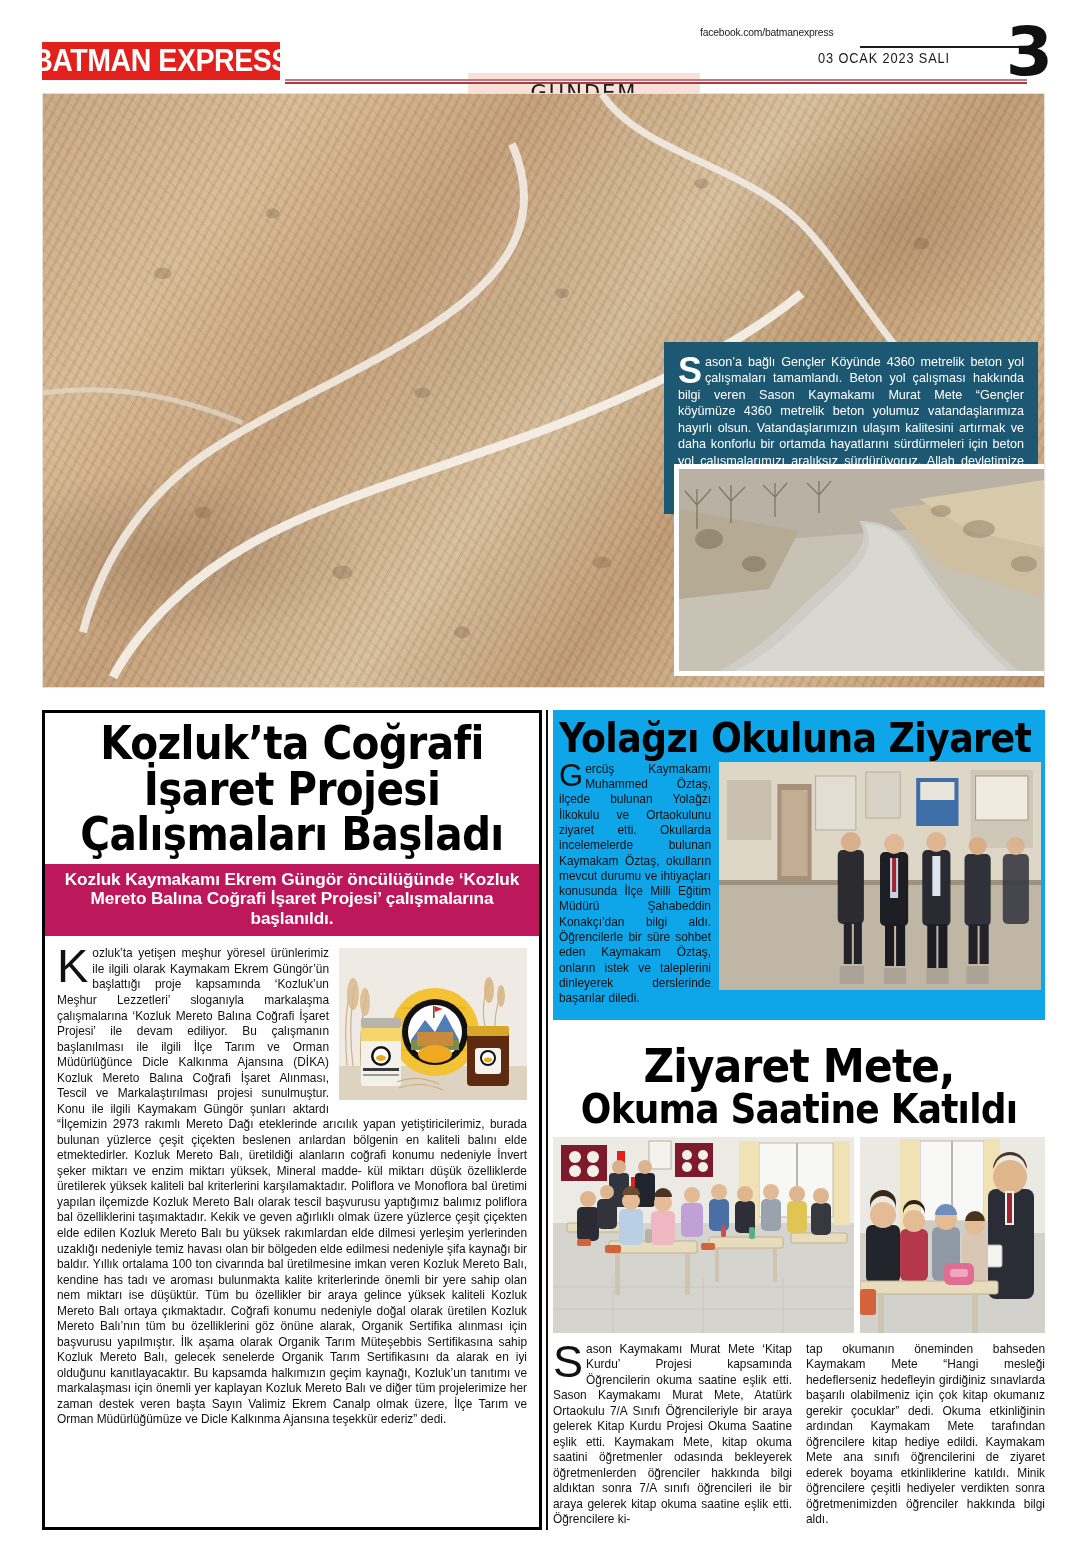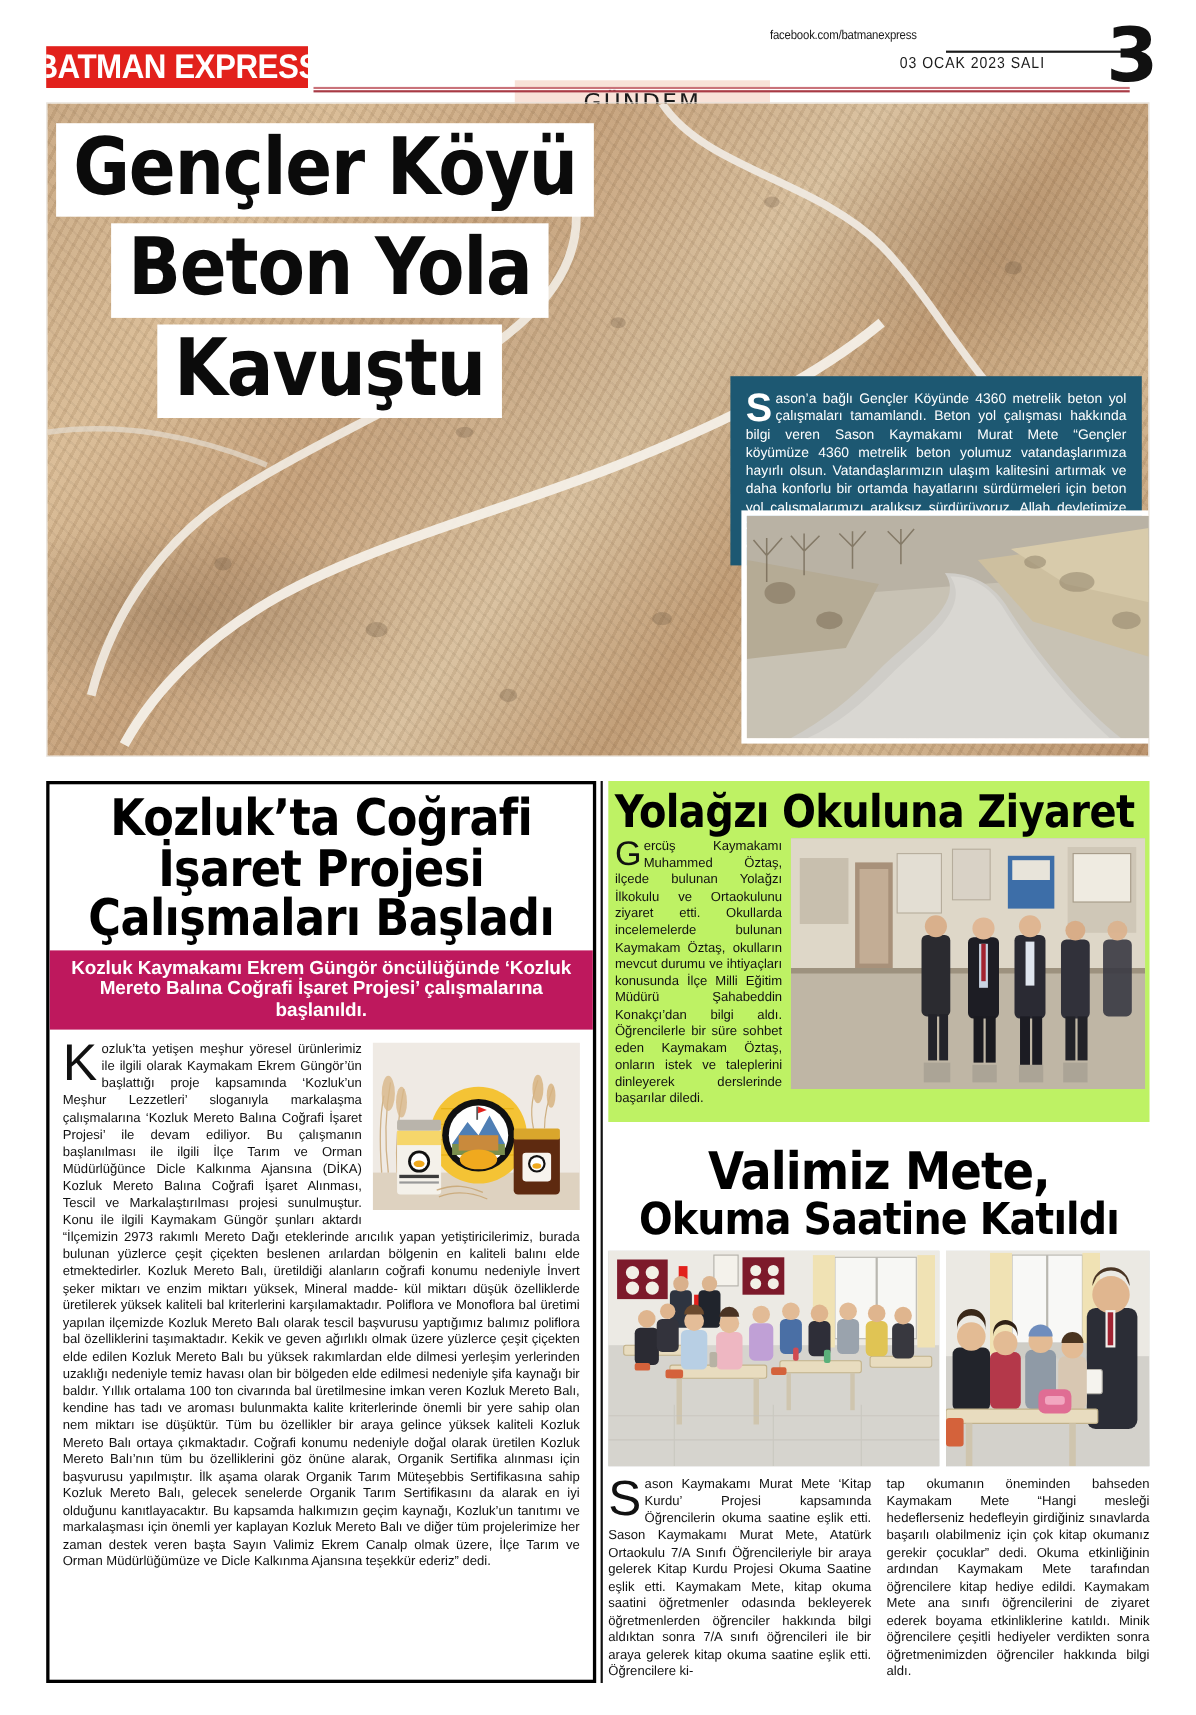--- a/index.html
+++ b/index.html
@@ -199,21 +199,21 @@
   .kozluk-body .dropcap {
     float: left; font-size: 47px; line-height: 0.78; font-weight: normal;
     padding: 2px 4px 0 0;
     font-family: "Liberation Sans", sans-serif;
   }
 
   
   .yolagzi {
     position: absolute; left: 553px; top: 710px;
     width: 492px; height: 310px;
-    background: #bef264;
+    background: #0ea5e9;
     overflow: hidden;
   }
   .yol-head {
     font-family: "Liberation Sans Narrow","DejaVu Sans Condensed","Liberation Sans", sans-serif;
     font-weight: bold;
     font-size: 41px;
     line-height: 1.02;
     letter-spacing: -0.6px;
     color: #000;
     padding: 8px 6px 2px 6px;
@@ -297,25 +297,20 @@
         <ellipse cx="420" cy="540" rx="8" ry="6"></ellipse>
       <ellipse cx="560" cy="470" rx="9" ry="6"></ellipse>
         <ellipse cx="660" cy="90" rx="7" ry="5"></ellipse>
       <ellipse cx="880" cy="150" rx="8" ry="6"></ellipse>
         <ellipse cx="160" cy="420" rx="8" ry="6"></ellipse>
       <ellipse cx="520" cy="200" rx="7" ry="5"></ellipse>
         <ellipse cx="380" cy="300" rx="8" ry="5"></ellipse>
     </g>
   </svg>
 
-  <div class="hl-wrap">
-    <div class="hl l1">Gençler Köyü</div>
-    <div class="hl l2">Beton Yola</div>
-    <div class="hl l3">Kavuştu</div>
-  </div>
 
   <div class="lead-quote">
     <span class="dropcap">S</span><span>ason’a bağlı Gençler Köyünde 4360 metrelik beton yol çalışmaları tamamlandı. Beton yol çalışması hakkında bilgi veren Sason Kaymakamı Murat Mete “Gençler köyümüze 4360 metrelik beton yolumuz vatandaşlarımıza hayırlı olsun. Vatandaşlarımızın ulaşım kalitesini artırmak ve daha konforlu bir ortamda hayatlarını sürdürmeleri için beton yol çalışmalarımızı aralıksız sürdürüyoruz. Allah devletimize zeval vermesin. Yolda emeği geçen bütün çalışma arkadaşlarıma teşekkür ederim” dedi.</span>
   </div>
 
   <div class="lead-inset">
     <div class="inset-photo"></div>
     <svg class="inset-svg" viewBox="0 0 372 202" preserveAspectRatio="none">
       <rect x="0" y="0" width="372" height="202" fill="#b9b2a4"></rect>
       <path d="M0,78 L372,50 L372,202 L0,202 Z" fill="#c8c2b4"></path>
@@ -480,21 +475,21 @@
           <rect x="206" y="206" width="22" height="16"></rect>
             <rect x="246" y="204" width="22" height="18"></rect>
         </g>
       </svg>
     </div>
   </div>
 </div>
 
 <div class="mete">
   <div class="mete-head">
-    <div class="m1">Valimiz Mete,</div>
+    <div class="m1">Ziyaret Mete,</div>
     <div class="m2">Okuma Saatine Katıldı</div>
   </div>
   <div class="mete-photos">
     <div class="mp a">
       <svg viewBox="0 0 301 196" preserveAspectRatio="none">
         <rect width="301" height="196" fill="#e0dfda"></rect>
         <rect x="0" y="0" width="301" height="86" fill="#eceae4"></rect>
         <rect x="0" y="86" width="301" height="110" fill="#d6d4ce"></rect>
 
         <rect x="206" y="6" width="74" height="74" fill="#f7f7f4" stroke="#b9b7b0"></rect>

